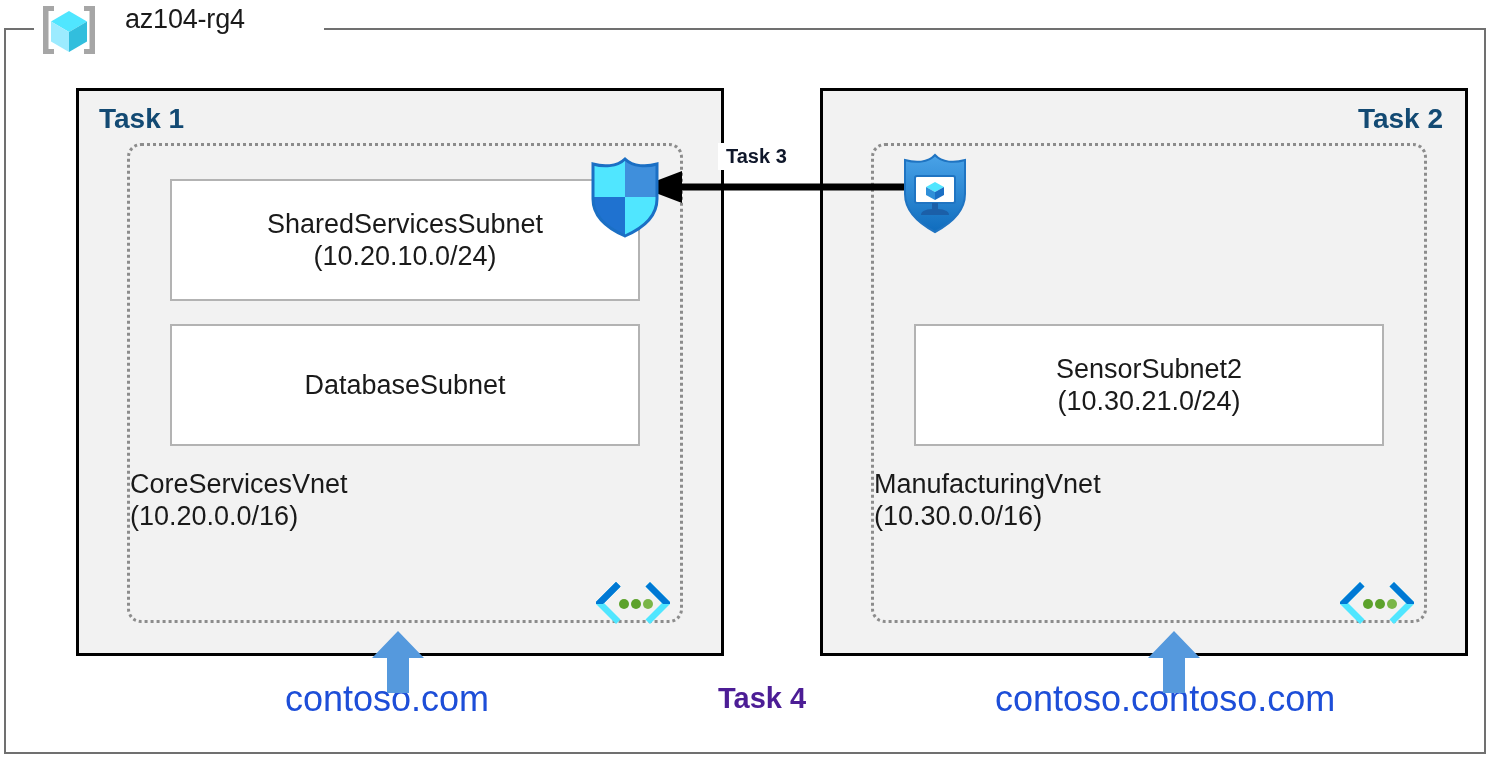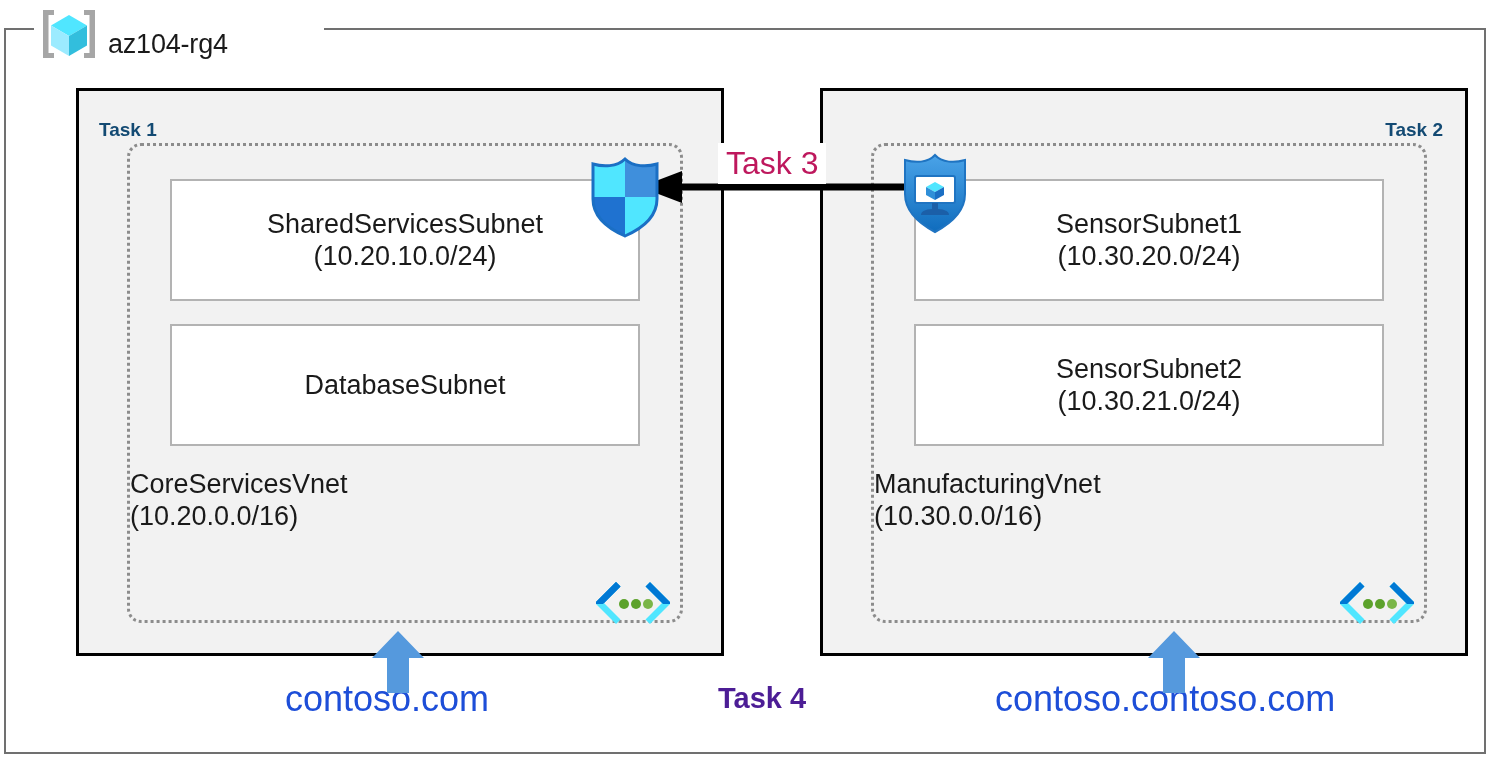--- a/index.html
+++ b/index.html
@@ -40,22 +40,22 @@
     height: 62px;
     background: #ffffff;
     z-index: 2;
   }
   .rg-header {
     position: absolute;
     left: 40px;
     top: 4px;
     height: 56px;
     display: flex;
-    align-items: flex-end;
-    gap: 10px;
+    align-items: flex-start;
+    gap: 27px;
     z-index: 3;
   }
   .rg-title {
     font-size: 27px;
     color: #1a1a1a;
     white-space: nowrap;
     letter-spacing: -0.2px;
   }
 
   
@@ -71,22 +71,22 @@
     position: absolute;
     background: #f2f2f2;
     border: 3px solid #000000;
     box-sizing: border-box;
   }
   #panel-task1 { left: 76px;  top: 88px; width: 648px; height: 568px; }
   #panel-task2 { left: 820px; top: 88px; width: 648px; height: 568px; }
 
   .task-panel-label {
     position: absolute;
-    top: 28px;
-    font-size: 19px;
+    top: 12px;
+    font-size: 28px;
     font-weight: bold;
     color: #134a73;
     letter-spacing: 0px;
   }
   .task-panel-label.left  { left: 20px; }
   .task-panel-label.right { right: 22px; }
 
   
   .vnet-box {
     position: absolute;
@@ -154,23 +154,23 @@
     width: 270px;
     height: 34px;
     z-index: 5;
   }
   #label-task3 {
     position: absolute;
     left: 718px;
     top: 143px;
     background: #ffffff;
     padding: 2px 8px;
-    font-size: 32px;
-    font-weight: normal;
-    color: #be185d;
+    font-size: 20px;
+    font-weight: bold;
+    color: #0f172a;
     z-index: 7;
     white-space: nowrap;
   }
 
   
   .dns-arrow {
     position: absolute;
     width: 52px;
     height: 62px;
     z-index: 4;
@@ -258,24 +258,20 @@
         </svg>
       </span>
     </div>
   </div>
 
   <div class="task-panel" id="panel-task2">
     <div class="task-panel-label right">Task 2</div>
 
     <div class="vnet-box">
 
-      <div class="subnet-box slot1">
-        <div class="subnet-name">SensorSubnet1</div>
-        <div class="subnet-cidr">(10.30.20.0/24)</div>
-      </div>
 
       <div class="subnet-box slot2">
         <div class="subnet-name">SensorSubnet2</div>
         <div class="subnet-cidr">(10.30.21.0/24)</div>
       </div>
 
       <div class="vnet-label">
         <div class="vnet-name">ManufacturingVnet</div>
         <div class="vnet-cidr">(10.30.0.0/16)</div>
       </div>

